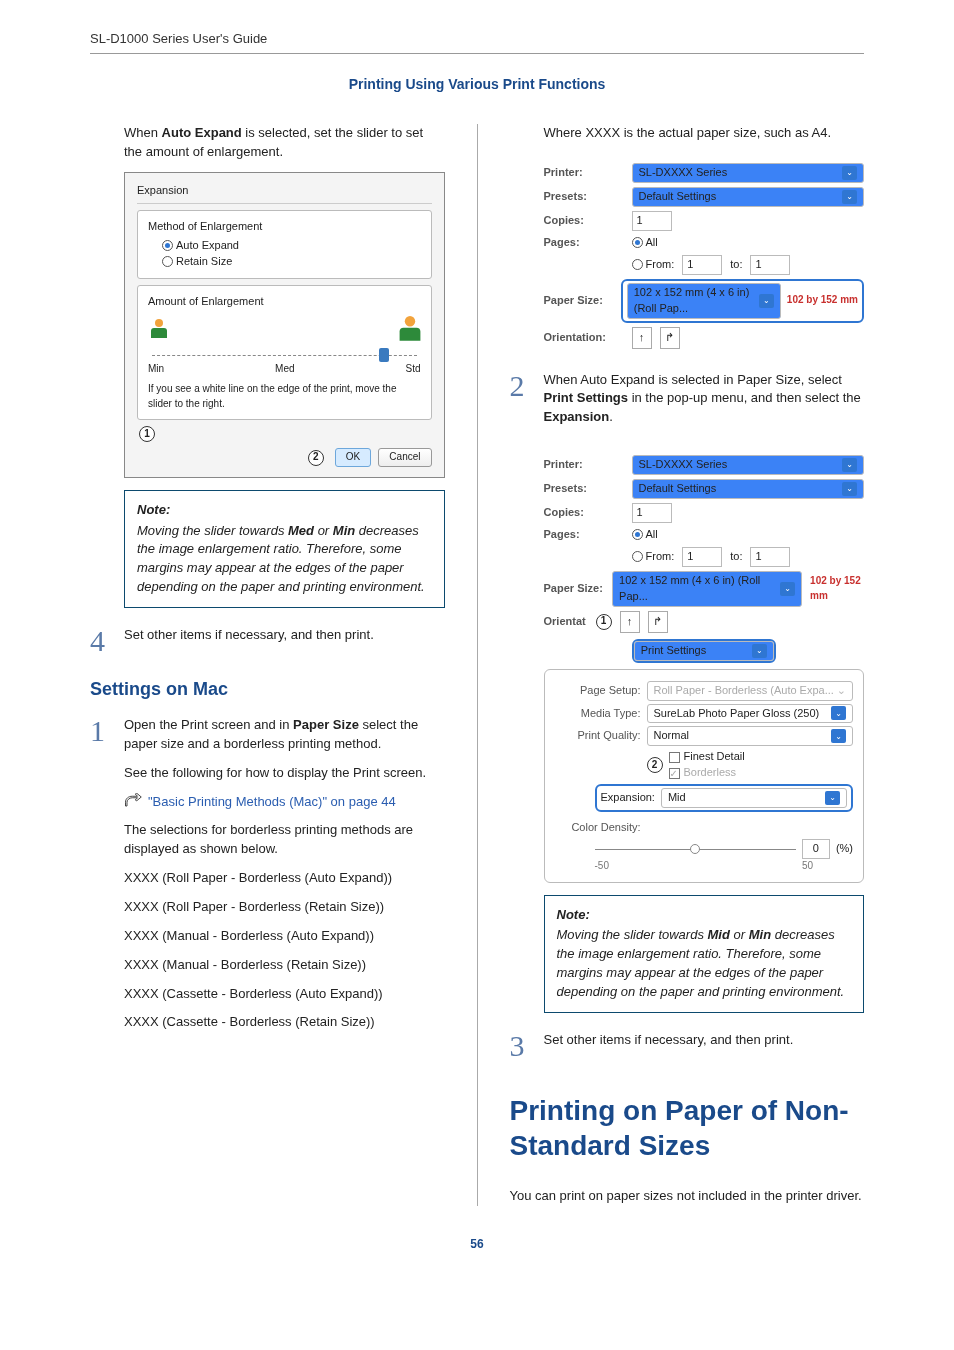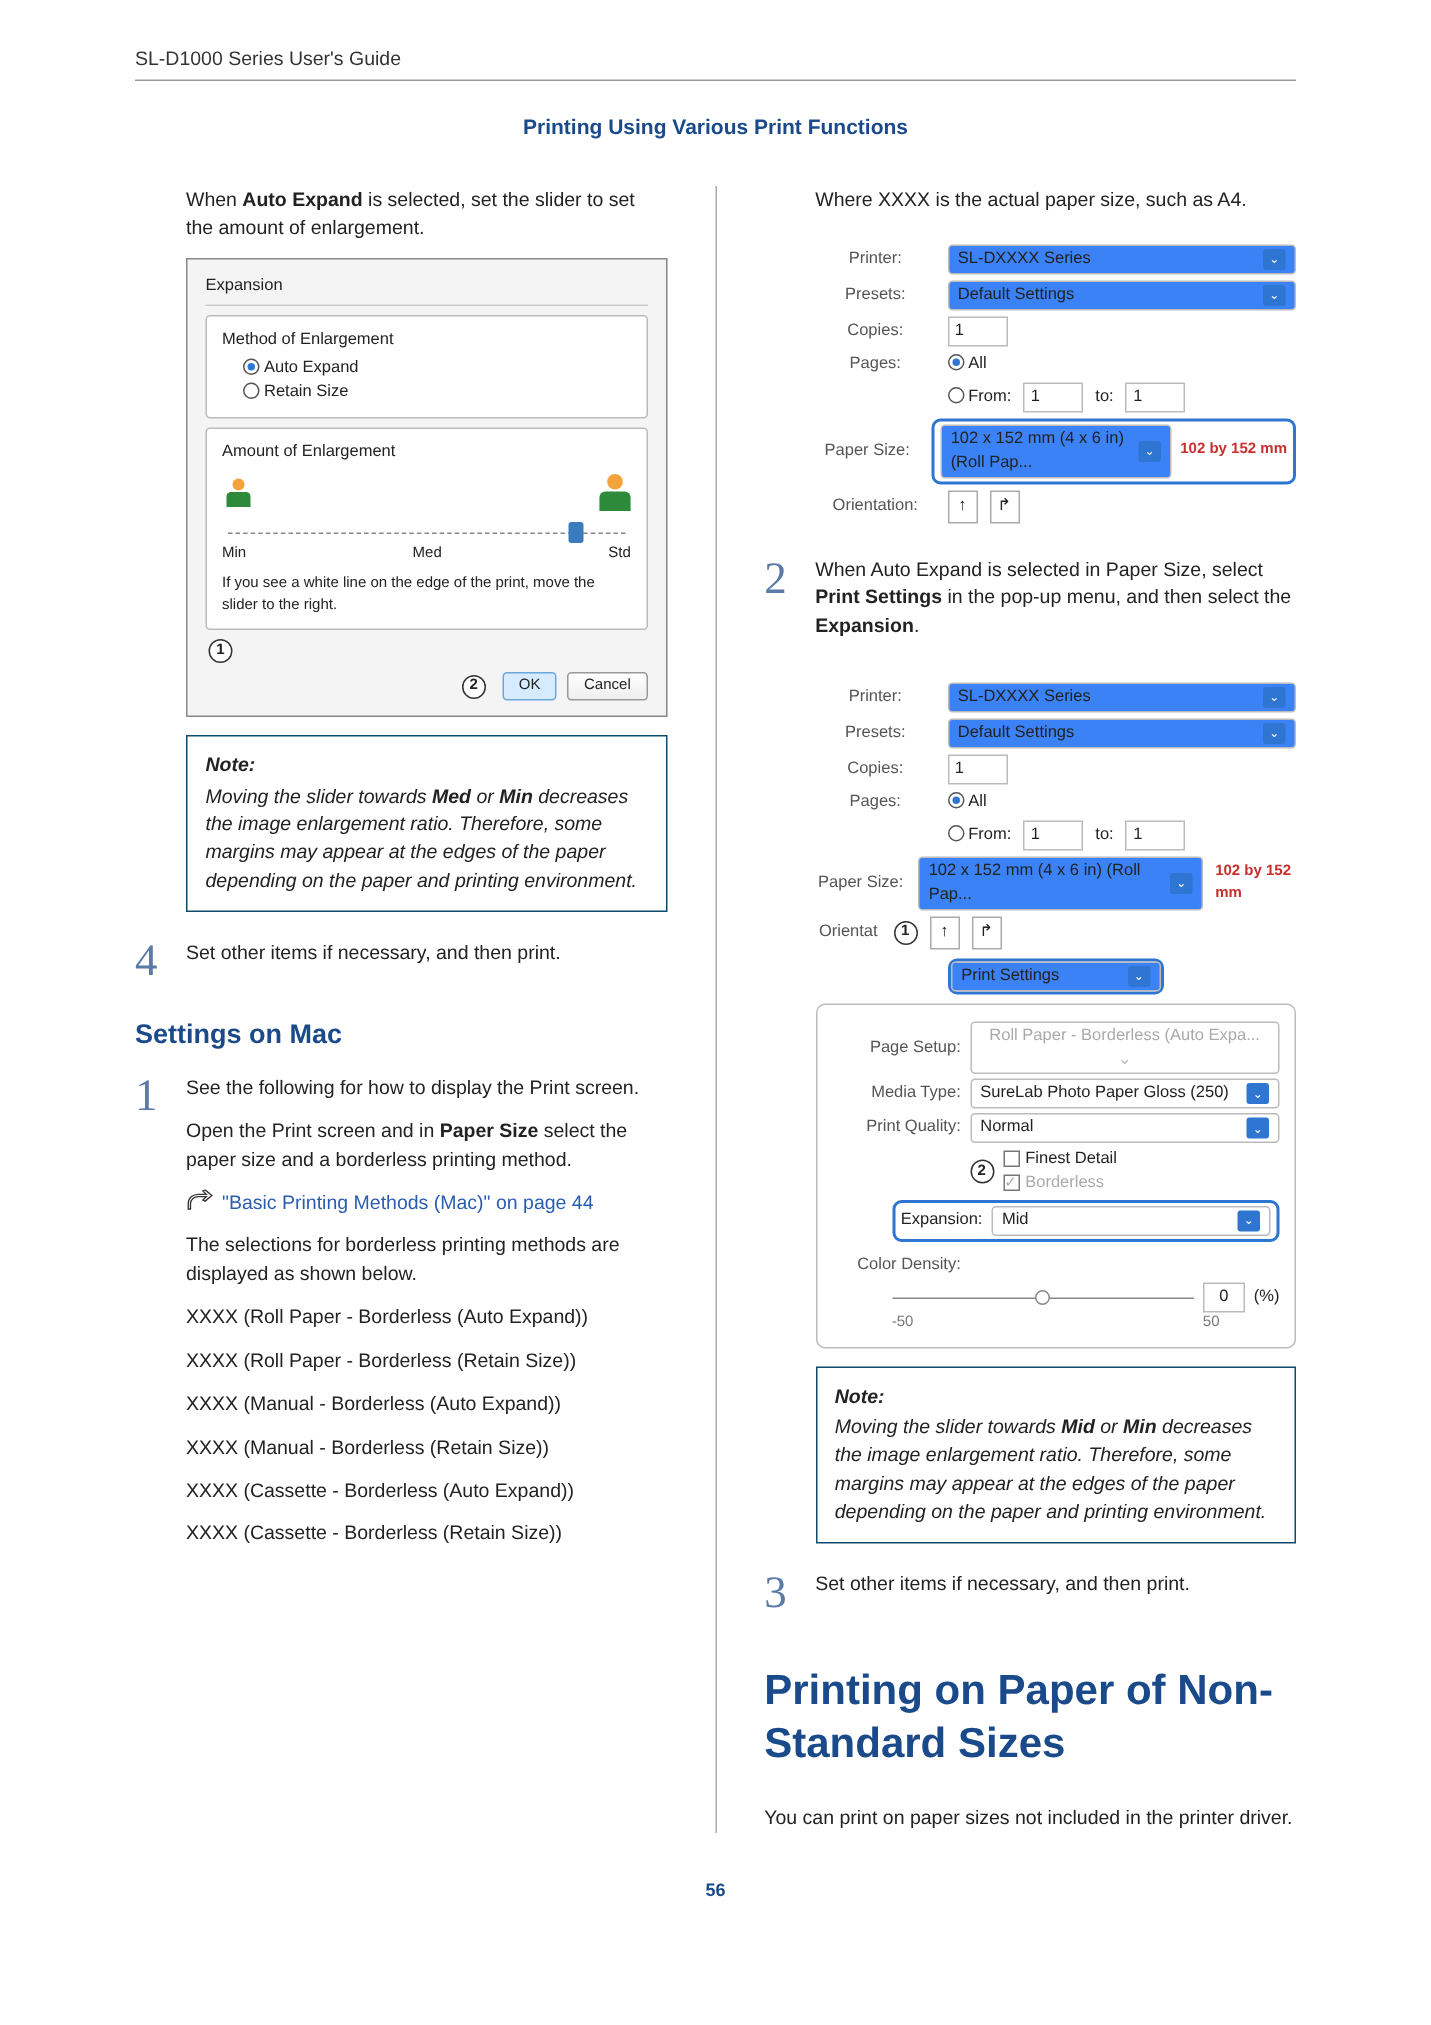--- a/index.html
+++ b/index.html
@@ -152,21 +152,21 @@
     width:16px;height:16px;
     border:1.5px solid #333;
     border-radius:50%;
     font-size:10px;
     font-weight:bold;
     background:#fff;
   }
   .mac-row {
     display:flex; align-items:center; gap:8px; margin:4px 0; font-size:11px;
   }
-  .mac-label { color:#555; width:80px; text-align:center; }
+  .mac-label { color:#555; width:80px; text-align:left;font-weight:bold; }
   .mac-select {
     flex:1;
     border:1px solid #bbb;
     border-radius:3px;
     background:#3b82f6;
     padding:1px 6px;
     position:relative;
     display:flex;
     align-items:center;
     justify-content:space-between;
@@ -200,21 +200,21 @@
   .card-row { display:flex; align-items:center; gap:6px; margin:3px 0; font-size:11px;}
   .card-label { color:#555; width:86px; text-align:right;}
   .card-select {
     flex:1; border:1px solid #bbb; border-radius:3px; background:#fff; padding:1px 6px;
     display:flex; justify-content:space-between; align-items:center;
   }
   .checkbox {
     width:11px;height:11px;border:1px solid #777;display:inline-block;vertical-align:middle;margin-right:4px;position:relative;
   }
   .checkbox.on::after{content:"✓";position:absolute;left:0;top:-2px;font-size:10px;}
-  .greyed { color:#aaa;flex-direction:column; }
+  .greyed { color:#aaa; }
   .density-row { display:flex; align-items:center; gap:6px;}
   .density-track { flex:1; position:relative; height:16px;}
   .density-line { position:absolute; top:8px; left:0; right:0; border-top:1px solid #888;}
   .density-knob { position:absolute; top:3px; left:50%; width:10px;height:10px;border:1px solid #888;border-radius:50%;background:#fff;transform:translateX(-50%);}
   .page-num { text-align:center; color:#1a4a8a; font-weight:bold; font-size:12px; margin-top:30px;}
   .col-divider {
     width: 1px;
     background: #aaa;
     flex-shrink: 0;
   }
@@ -288,24 +288,24 @@
       <div class="step-body">
           <p>Set other items if necessary, and then print.</p>
         </div>
     </div>
 
     <div class="subheading">Settings on Mac</div>
 
     <div class="step-row">
       <div class="step-num">1</div>
       <div class="step-body">
-        <p>See the following for how to display the Print screen.</p>
         <p>
           <span>Open the Print screen and in </span><strong>Paper Size</strong><span> select the paper size and a borderless printing method.</span>
         </p>
+        <p>See the following for how to display the Print screen.</p>
         <p class="link-row">
           <svg class="link-icon" viewBox="0 0 24 18">
               <path d="M2 12 C2 7 6 4 11 4 L18 4 L15 1 L17 0 L23 5 L17 10 L15 9 L18 6 L11 6 C7 6 4 9 4 12 L4 17 L2 17 Z" fill="none" stroke="#333" stroke-width="1.2"></path>
             </svg>
           <span class="link">"Basic Printing Methods (Mac)" on page 44</span>
         </p>
         <p>The selections for borderless printing methods are displayed as shown below.</p>
         <p>XXXX (Roll Paper - Borderless (Auto Expand))</p>
         <p>XXXX (Roll Paper - Borderless (Retain Size))</p>
         <p>XXXX (Manual - Borderless (Auto Expand))</p>

